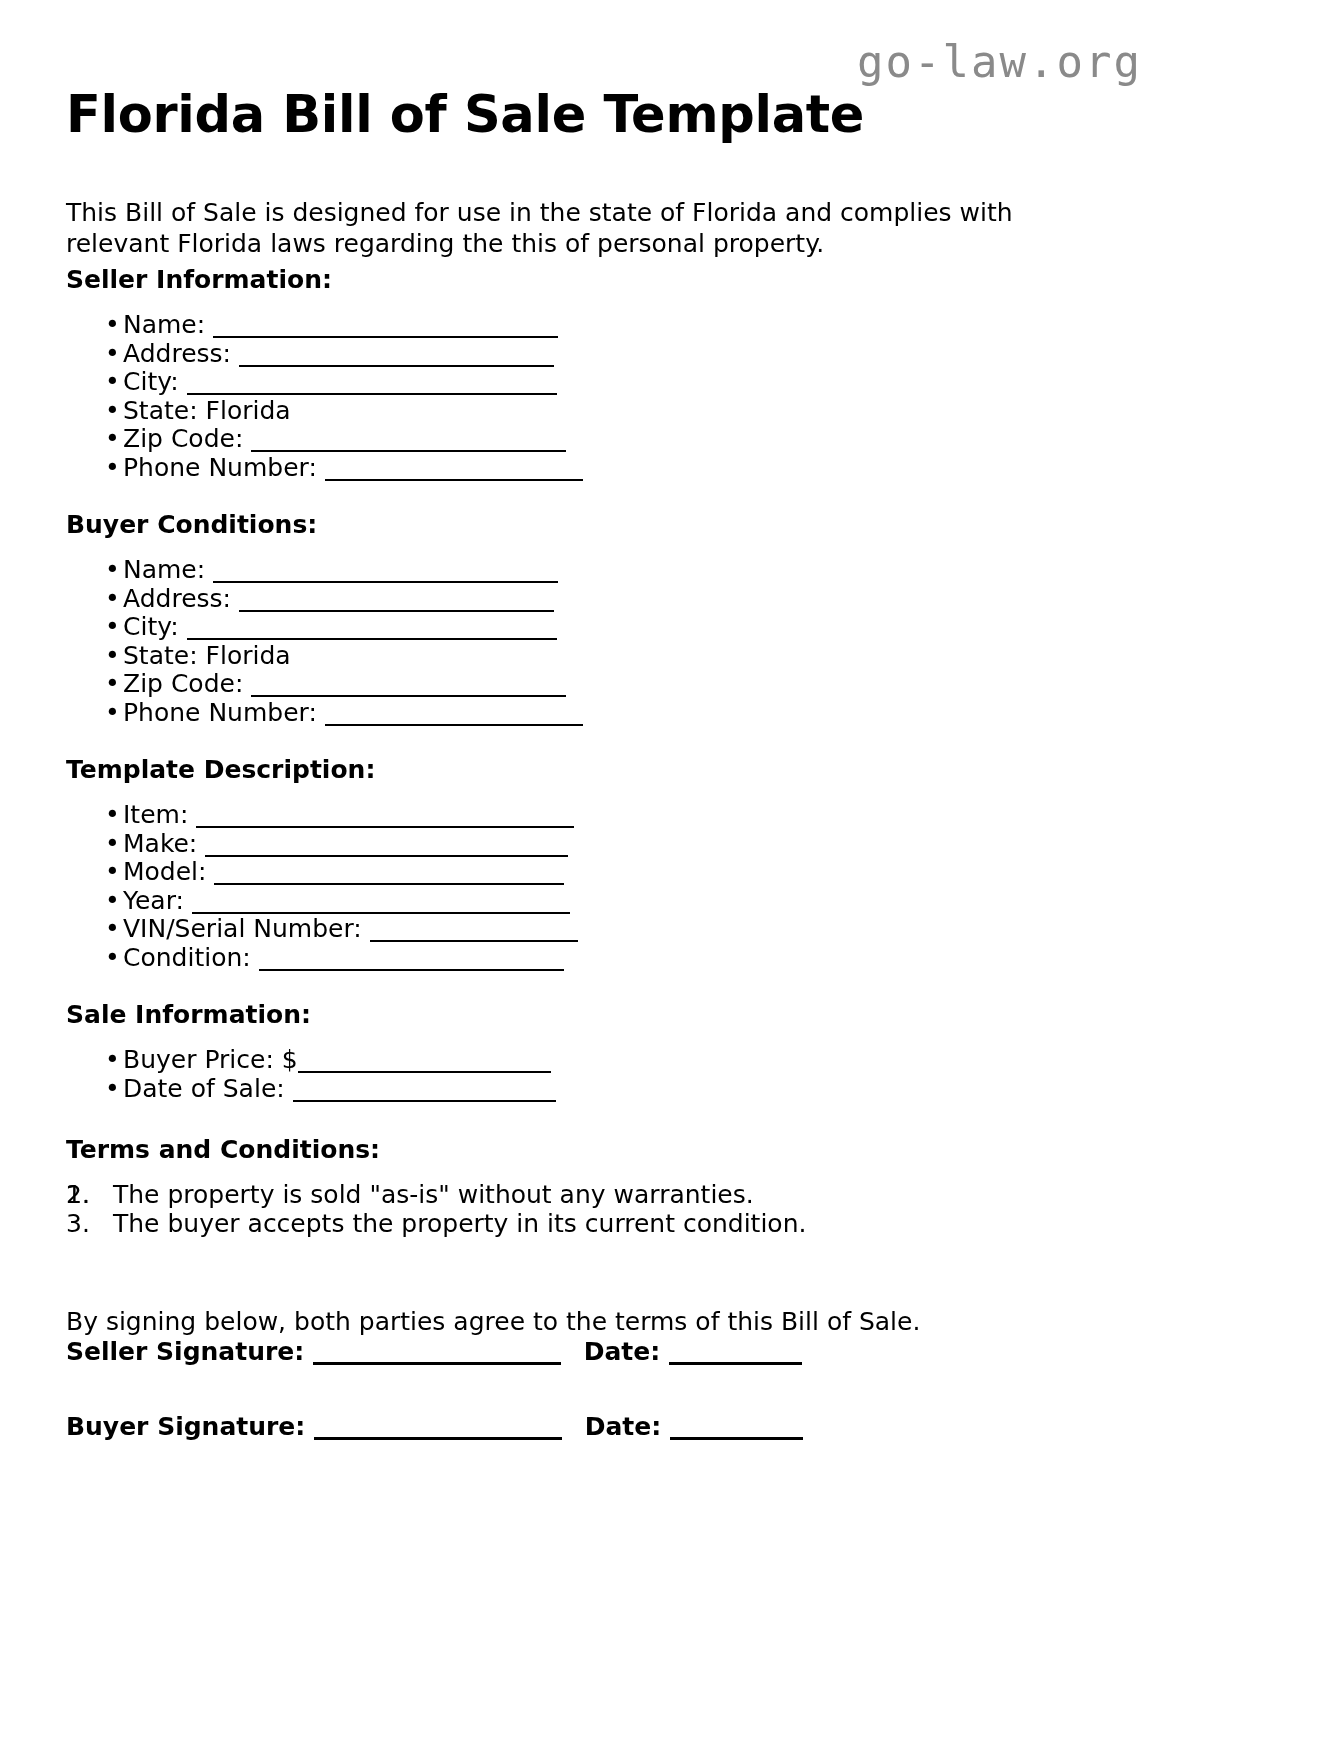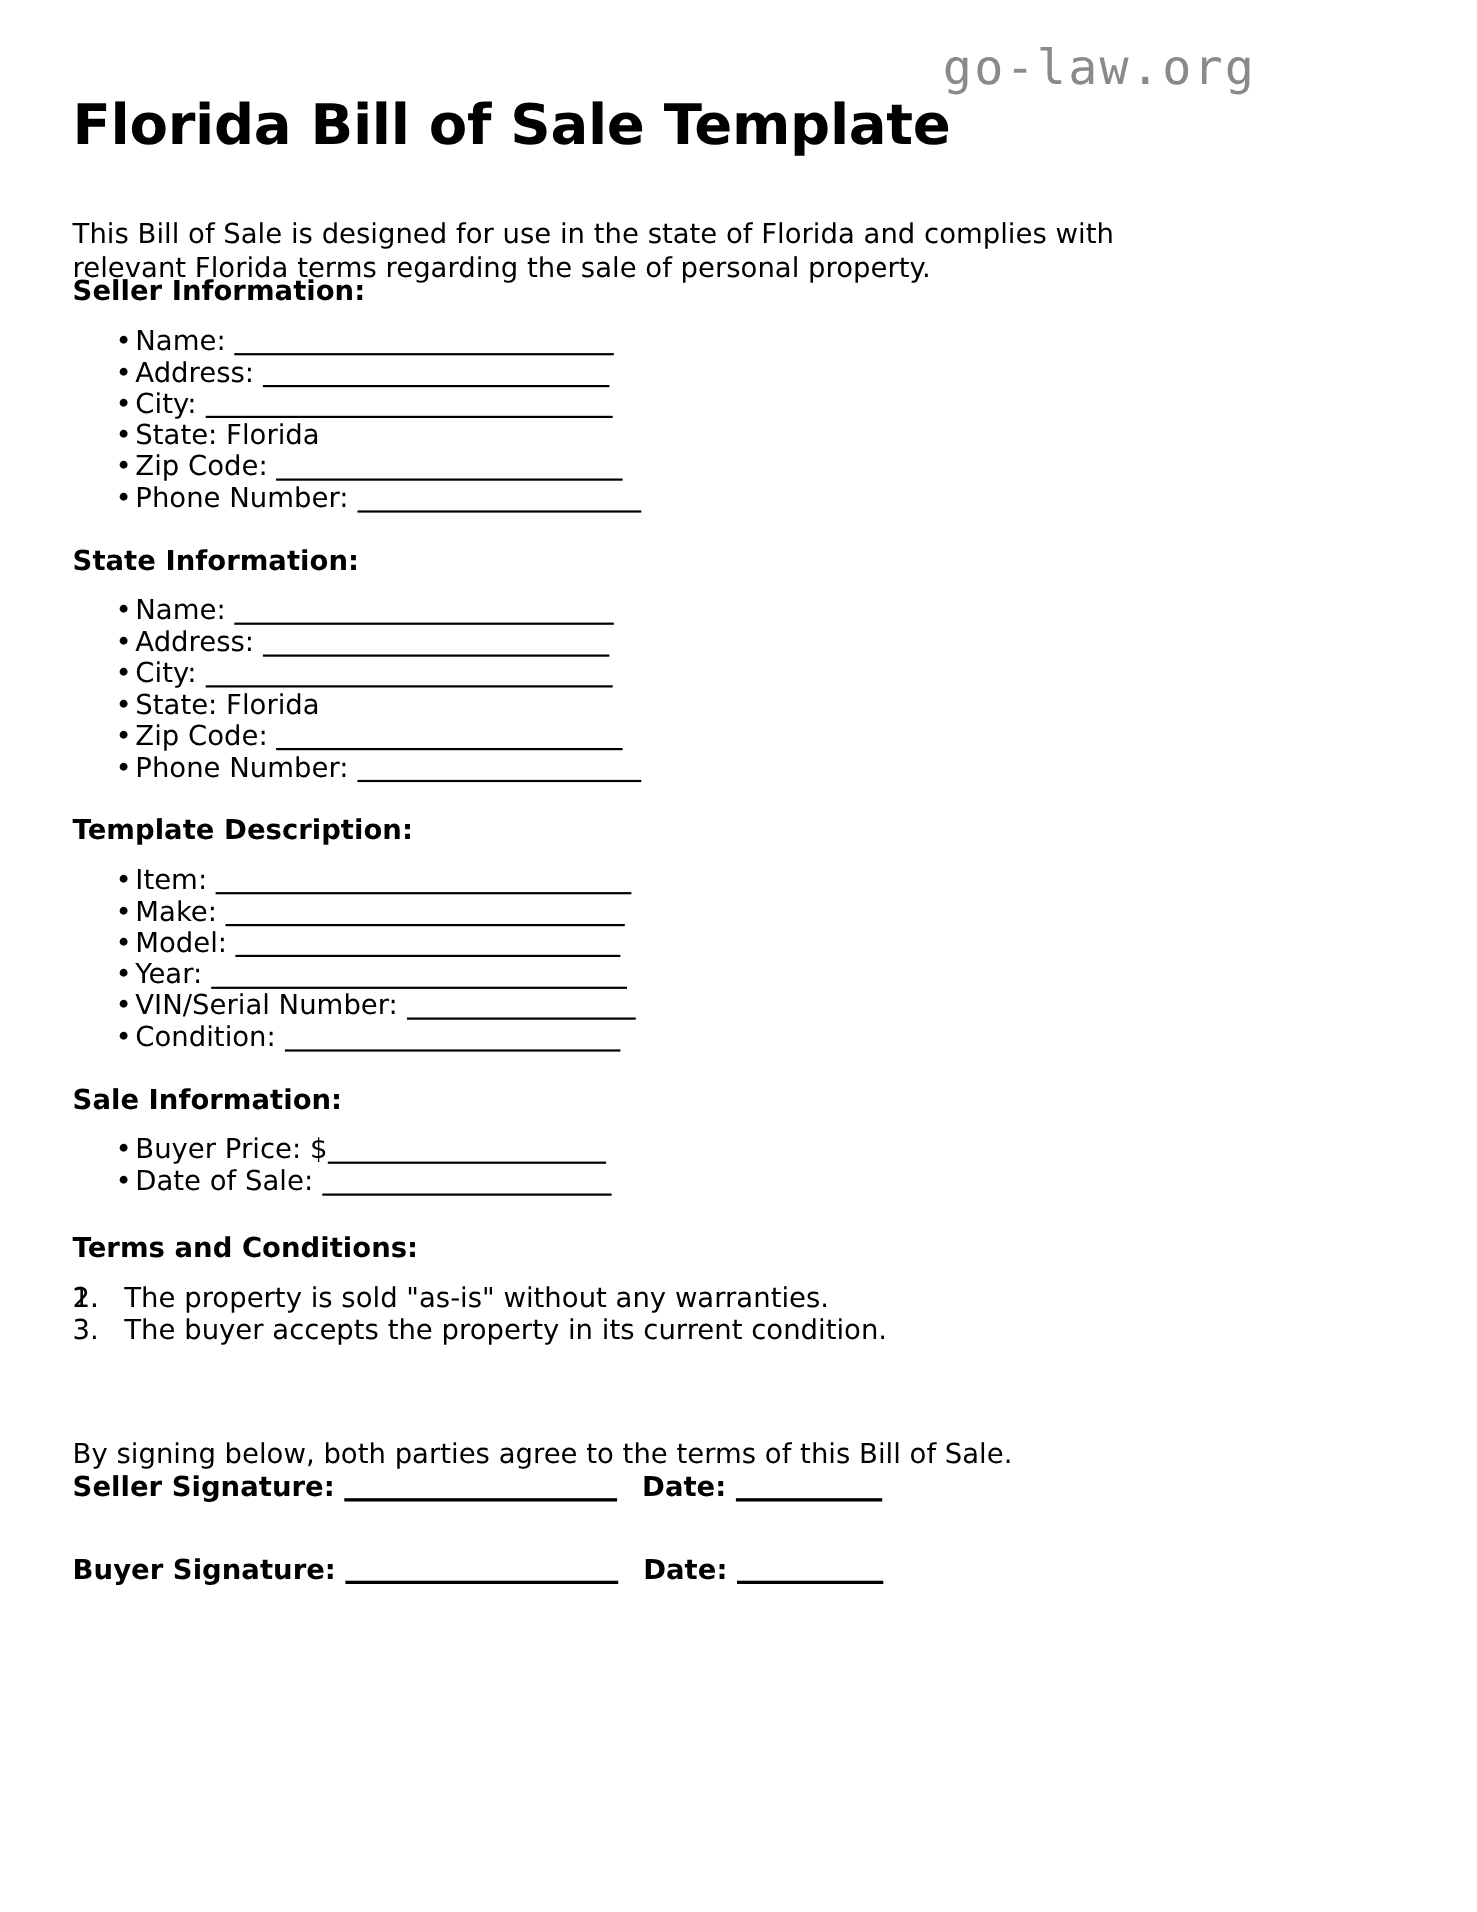--- a/index.html
+++ b/index.html
@@ -57,21 +57,21 @@
     line-height: 31px;
   }
   .section {
     position: absolute;
     left: 0;
     width: 1100px;
   }
   h2.section-title {
     font-size: 25px;
     font-weight: bold;
-    margin: 0 0 0 0;
+    margin: 15px 0 0 0;
     padding: 0;
     line-height: 30px;
   }
   ul.field-list {
     list-style: none;
     margin: 16px 0 0 0;
     padding: 0;
   }
   ul.field-list li {
     position: relative;
@@ -142,36 +142,36 @@
 <body>
 
 <div class="page">
 
   <div class="watermark">go-law.org</div>
 
   <div class="content">
 
     <h1 class="doc-title">Florida Bill of Sale Template</h1>
 
-    <p class="intro">This Bill of Sale is designed for use in the state of Florida and complies with relevant Florida terms regarding the sale of personal property.</p>
+    <p class="intro">This Bill of Sale is designed for use in the state of Florida and complies with relevant Florida laws regarding the this of personal property.</p>
 
     <div class="section" style="top:250px;">
       <h2 class="section-title">Seller Information:</h2>
       <ul class="field-list">
         <li><span class="bullet">•</span><span>Name:</span> <span class="blank" style="width:345px"></span></li>
         <li><span class="bullet">•</span><span>Address:</span> <span class="blank" style="width:315px"></span></li>
         <li><span class="bullet">•</span><span>City:</span> <span class="blank" style="width:370px"></span></li>
         <li><span class="bullet">•</span><span>State:</span> <span>Florida</span></li>
         <li><span class="bullet">•</span><span>Zip Code:</span> <span class="blank" style="width:315px"></span></li>
         <li><span class="bullet">•</span><span>Phone Number:</span> <span class="blank" style="width:258px"></span></li>
       </ul>
     </div>
 
     <div class="section" style="top:495px;">
-      <h2 class="section-title">State Information:</h2>
+      <h2 class="section-title">Buyer Conditions:</h2>
       <ul class="field-list">
         <li><span class="bullet">•</span><span>Name:</span> <span class="blank" style="width:345px"></span></li>
         <li><span class="bullet">•</span><span>Address:</span> <span class="blank" style="width:315px"></span></li>
         <li><span class="bullet">•</span><span>City:</span> <span class="blank" style="width:370px"></span></li>
         <li><span class="bullet">•</span><span>State:</span> <span>Florida</span></li>
         <li><span class="bullet">•</span><span>Zip Code:</span> <span class="blank" style="width:315px"></span></li>
         <li><span class="bullet">•</span><span>Phone Number:</span> <span class="blank" style="width:258px"></span></li>
       </ul>
     </div>
 

